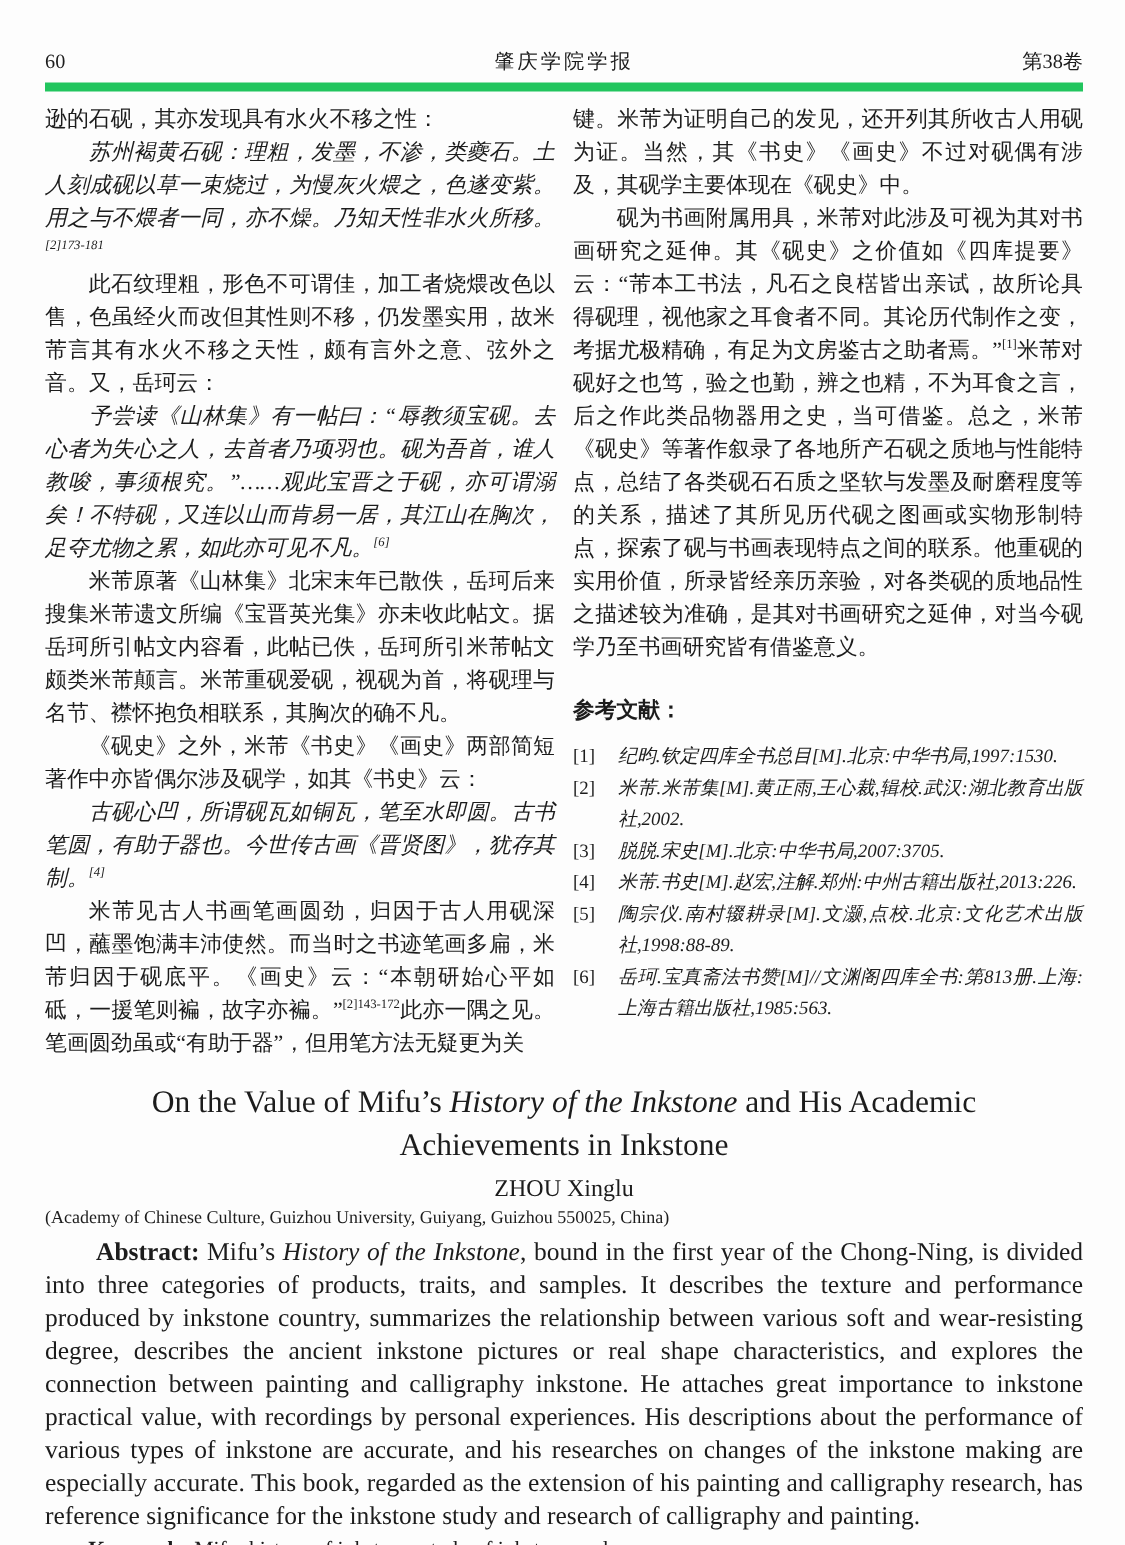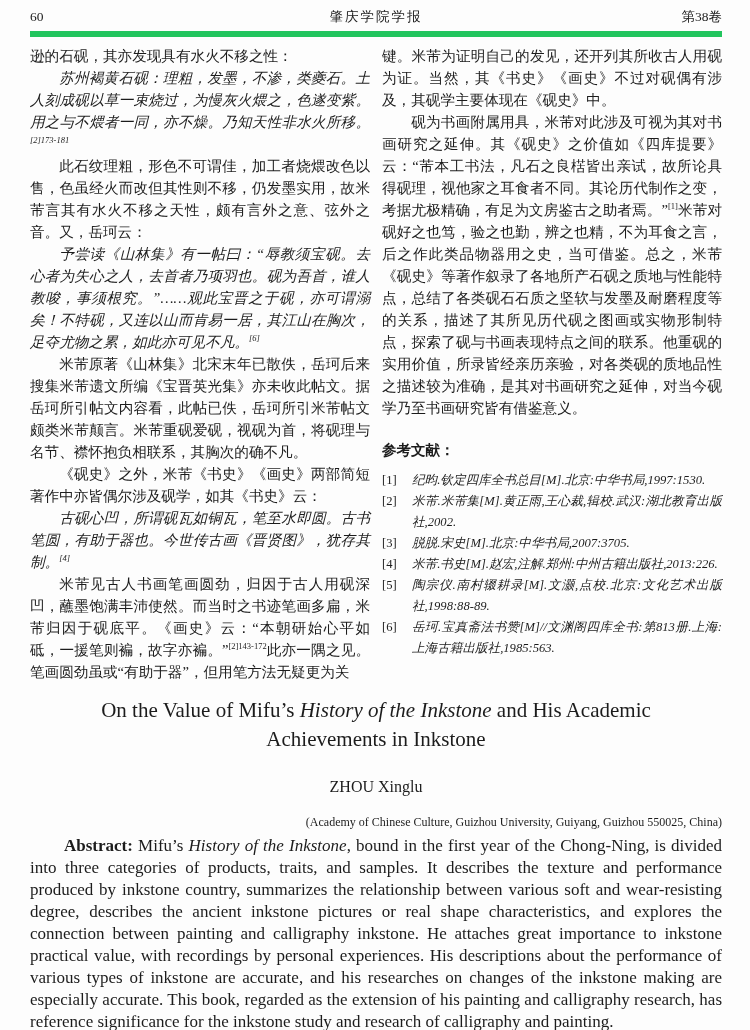--- a/index.html
+++ b/index.html
@@ -15,21 +15,21 @@
     overflow: hidden;
   }
   
   .hdr {
     display: flex; justify-content: space-between; align-items: flex-end;
     font-size: 13.5px; line-height: 18px;
     padding-bottom: 5px;
     border-bottom: 6px solid #22c55e;
   }
   .hdr .pageno { width: 90px; }
-  .hdr .jtitle { flex: 1; text-align: center; letter-spacing: 2px; }
+  .hdr .jtitle { flex: 1; text-align: center; letter-spacing: 2px; margin-top: 24px; }
   .hdr .vol { width: 90px; text-align: right; }
 
   
   .columns { display: flex; gap: 12px; margin-top: 8px; }
   .col { flex: 1; min-width: 0; font-size: 14.6px; line-height: 22px; text-align: justify; }
   .para { text-indent: 2em; }
   .para.no-indent { text-indent: 0; }
   .para.quote { font-style: italic; }
   sup { font-size: 8.5px; line-height: 0; vertical-align: super; }
 
@@ -44,22 +44,22 @@
   .ref-text { flex: 1; font-style: italic; }
 
   
   .english { margin-top: 13px; }
   .eng-title {
     text-align: center; font-weight: normal;
     font-size: 21px; line-height: 29px;
     margin: 0 28px;
   }
   .eng-title .it { font-style: italic; }
-  .eng-author { text-align: center; font-size: 16px; line-height: 21px; margin-top: 22px; }
-  .eng-affil { text-align: right; font-size: 12px; line-height: 15px; margin-top: 18px; }
+  .eng-author { text-align: center; font-size: 16px; line-height: 21px; margin-top: 4px; }
+  .eng-affil { text-align: left; font-size: 12px; line-height: 15px; margin-top: 1px; }
   .eng-abstract { font-size: 17px; line-height: 22px; text-align: justify; text-indent: 2em; margin-top: 5px; }
   .eng-keywords { font-size: 14.4px; line-height: 22px; text-indent: 2em; }
   .bd { font-weight: bold; }
   .it { font-style: italic; }
   .editor-note {
     text-align: right; font-size: 14.5px; line-height: 17px; margin-top: 5px;
     font-family: "Liberation Sans", "DejaVu Sans", sans-serif;
     padding-right: 2px;
   }
 </style>

